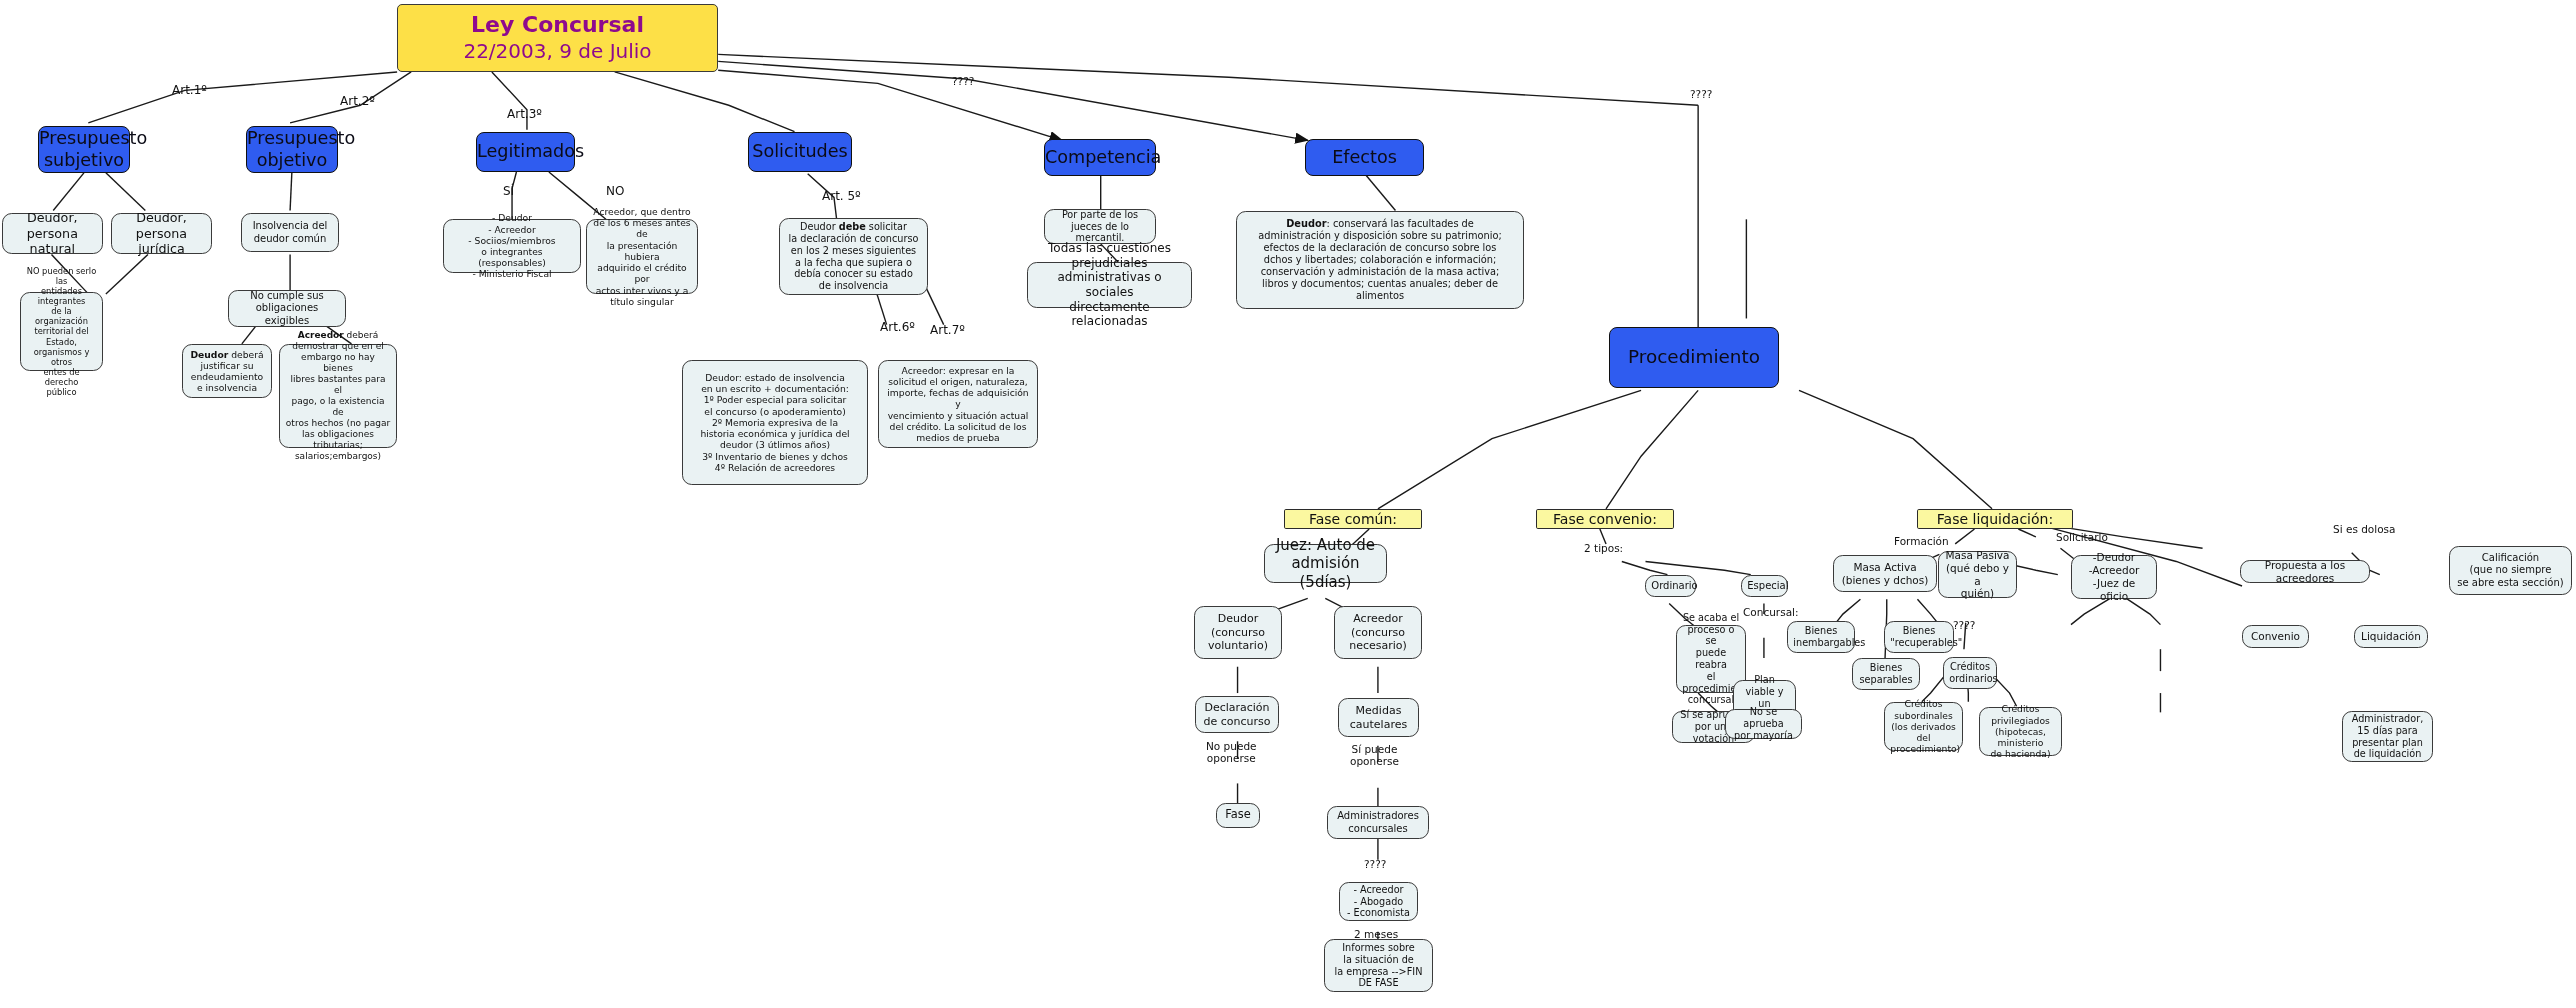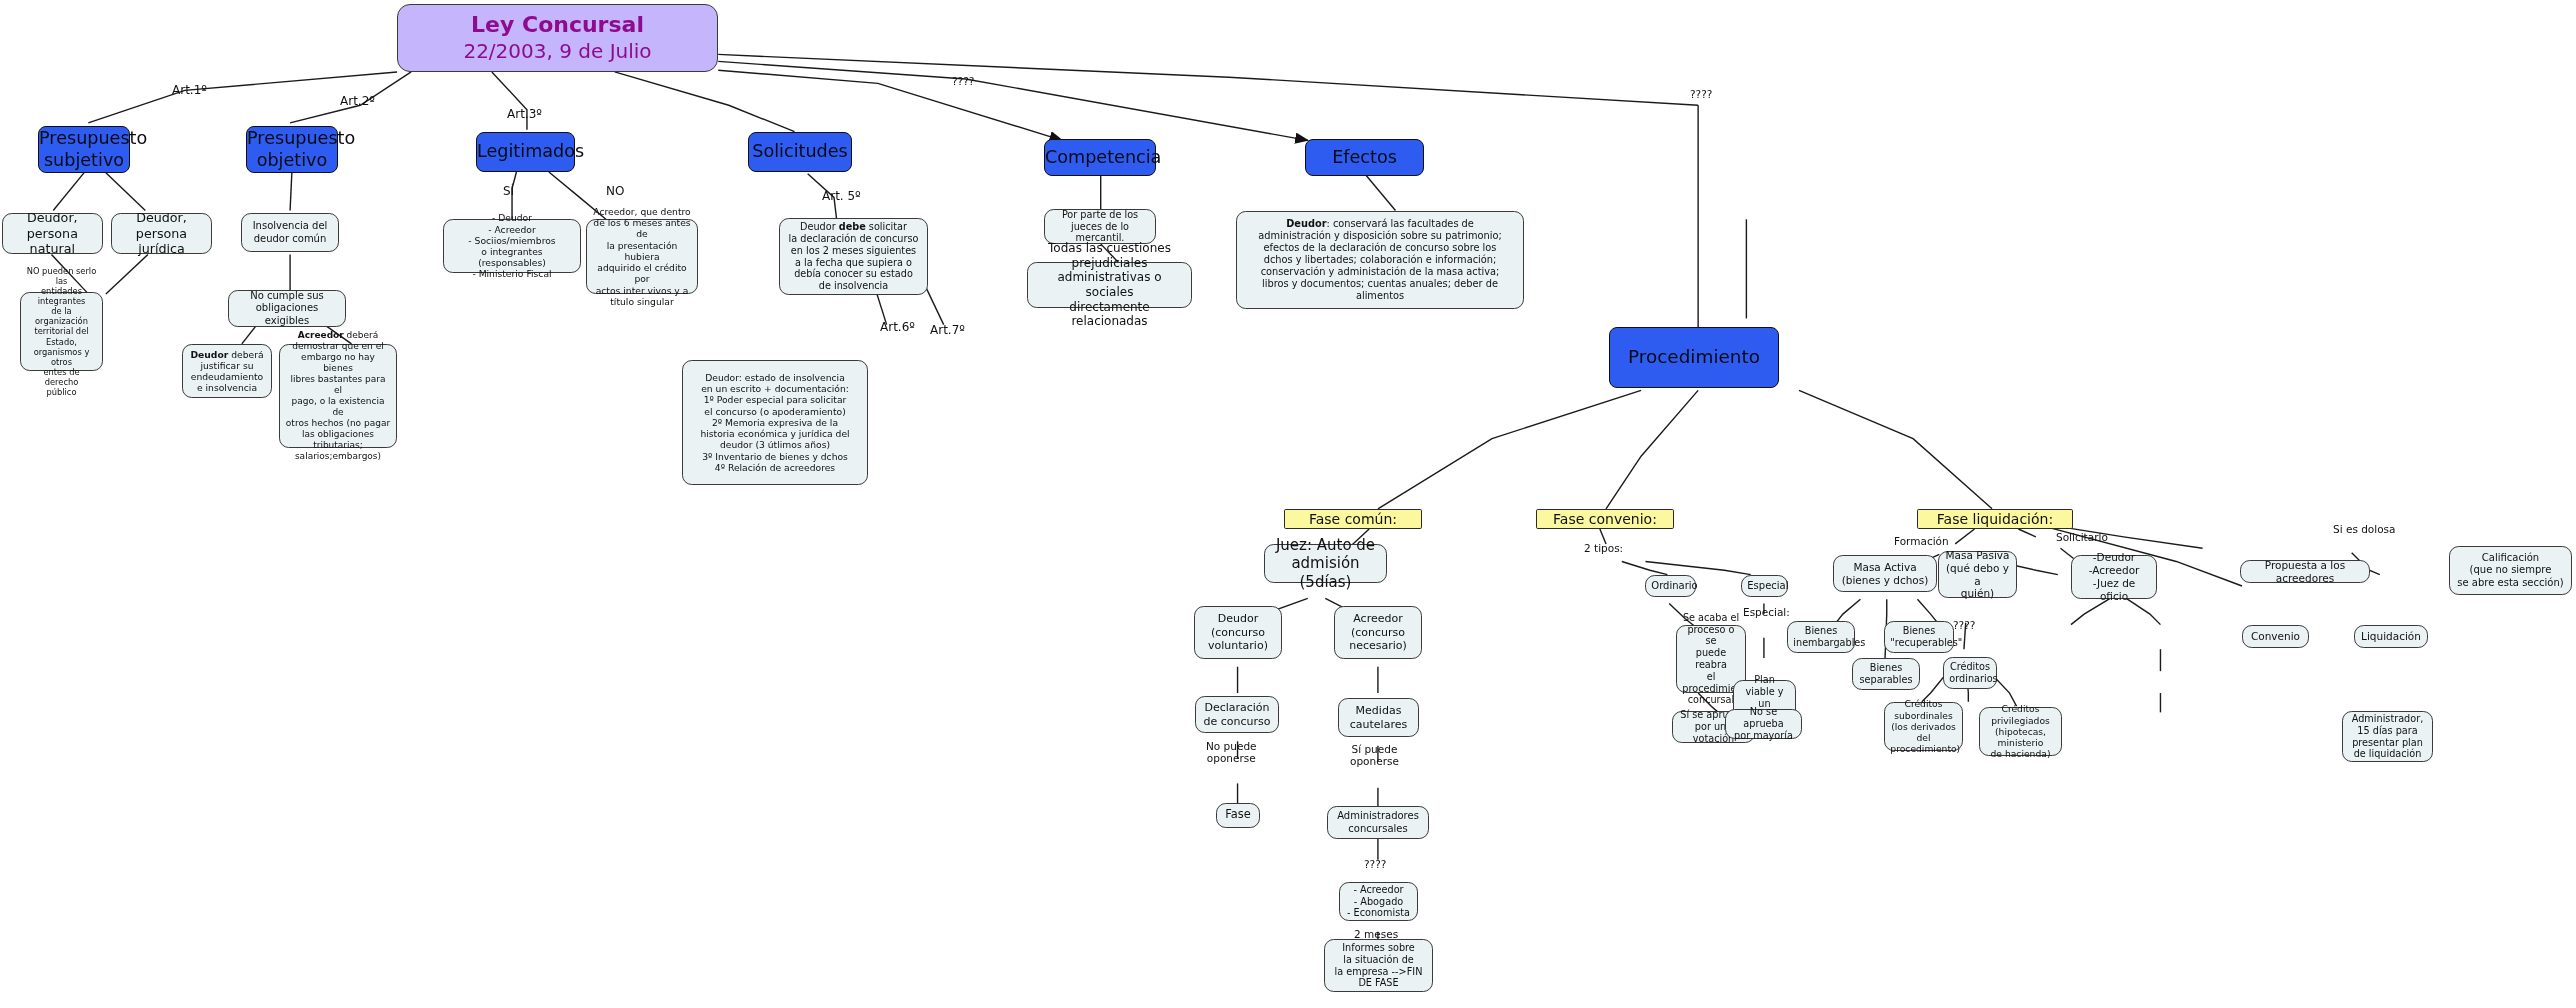--- a/index.html
+++ b/index.html
@@ -2,21 +2,21 @@
 <html style="font-size:14px"><head>
 <meta charset="utf-8">
 <style>
   html,body{margin:0;padding:0;background:#ffffff;}
   body{font-family:"DejaVu Sans","Liberation Sans",sans-serif;}
   #map{position:relative;width:2576px;height:1008px;background:#ffffff;overflow:hidden;}
   #edges{position:absolute;left:0;top:0;width:2576px;height:1008px;pointer-events:none;}
   .node{position:absolute;box-sizing:border-box;display:flex;align-items:center;justify-content:center;text-align:center;}
   .node .txt{display:block;width:100%;white-space:pre-line;}
   
-  .n-root{background:#c4b5fd;border:1.4px solid #3a3a3a;border-radius:13px;}
+  .n-root{background:#fde047;border:1.4px solid #3a3a3a;border-radius:5px;}
   .n-root .t1{color:#8e0a8e;font-weight:bold;font-size:22px;line-height:1.25;}
   .n-root .t2{color:#8e0a8e;font-size:20px;line-height:1.25;}
   
   .n-blue{background:#2f5cf0;border:1.4px solid #101010;border-radius:8px;color:#0b0b16;font-size:17.6px;line-height:1.2;}
   
   .n-leaf{background:#eaf2f3;border:1.2px solid #3a3a3a;border-radius:9.7px;color:#111;font-size:12.7px;line-height:1.22;padding:2.6px 5.3px;}
   
   .n-yellow{background:#fbf8a0;border:1.2px solid #2b2b2b;border-radius:1.8px;color:#111;font-size:14px;line-height:1.2;}
   .elab{position:absolute;font-size:12px;color:#111;white-space:pre;}
   .elab.sm{font-size:10.5px;}
@@ -236,20 +236,28 @@
 en un escrito + documentación:
 1º Poder especial para solicitar
 el concurso (o apoderamiento)
 2º Memoria expresiva de la
 historia económica y jurídica del
 deudor (3 útlimos años)
 3º Inventario de bienes y dchos
 4º Relación de acreedores</span>
     </div>
 
+  <div class="node n-leaf" style="left:878px;top:360px;width:160px;height:88px;">
+    <span class="txt" style="font-size:9.2px;">Acreedor: expresar en la
+solicitud el origen, naturaleza,
+importe, fechas de adquisición y
+vencimiento y situación actual
+del crédito. La solicitud de los
+medios de prueba</span>
+    </div>
 
   <div class="node n-leaf" style="left:1044px;top:209px;width:112px;height:35px;">
     <span class="txt" style="font-size:9.7px;">Por parte de los
 jueces de lo mercantil.</span>
     </div>
   <div class="node n-leaf" style="left:1027px;top:262px;width:165px;height:46px;">
     <span class="txt" style="font-size:12px;">Todas las cuestiones prejudiciales
 administrativas o sociales
 directamente relacionadas</span>
     </div>
@@ -323,21 +331,21 @@
 DE FASE</span>
     </div>
 
   <div class="elab sm" style="left:1584px;top:542px;">2 tipos:</div>
   <div class="node n-leaf" style="left:1645px;top:575px;width:51px;height:22px;">
     <span class="txt" style="font-size:10px;">Ordinario</span>
     </div>
   <div class="node n-leaf" style="left:1741px;top:575px;width:47px;height:22px;">
     <span class="txt" style="font-size:10px;">Especial</span>
     </div>
-  <div class="elab sm" style="left:1743px;top:606px;">Especial:</div>
+  <div class="elab sm" style="left:1743px;top:606px;">Concursal:</div>
   <div class="node n-leaf" style="left:1676px;top:625px;width:70px;height:68px;">
     <span class="txt" style="font-size:9.7px;">Se acaba el
 proceso o se
 puede reabra
 el procedimiento
 concursal</span>
     </div>
   <div class="node n-leaf" style="left:1733px;top:680px;width:63px;height:48px;">
     <span class="txt" style="font-size:9.7px;">Plan viable y
 un convenio

